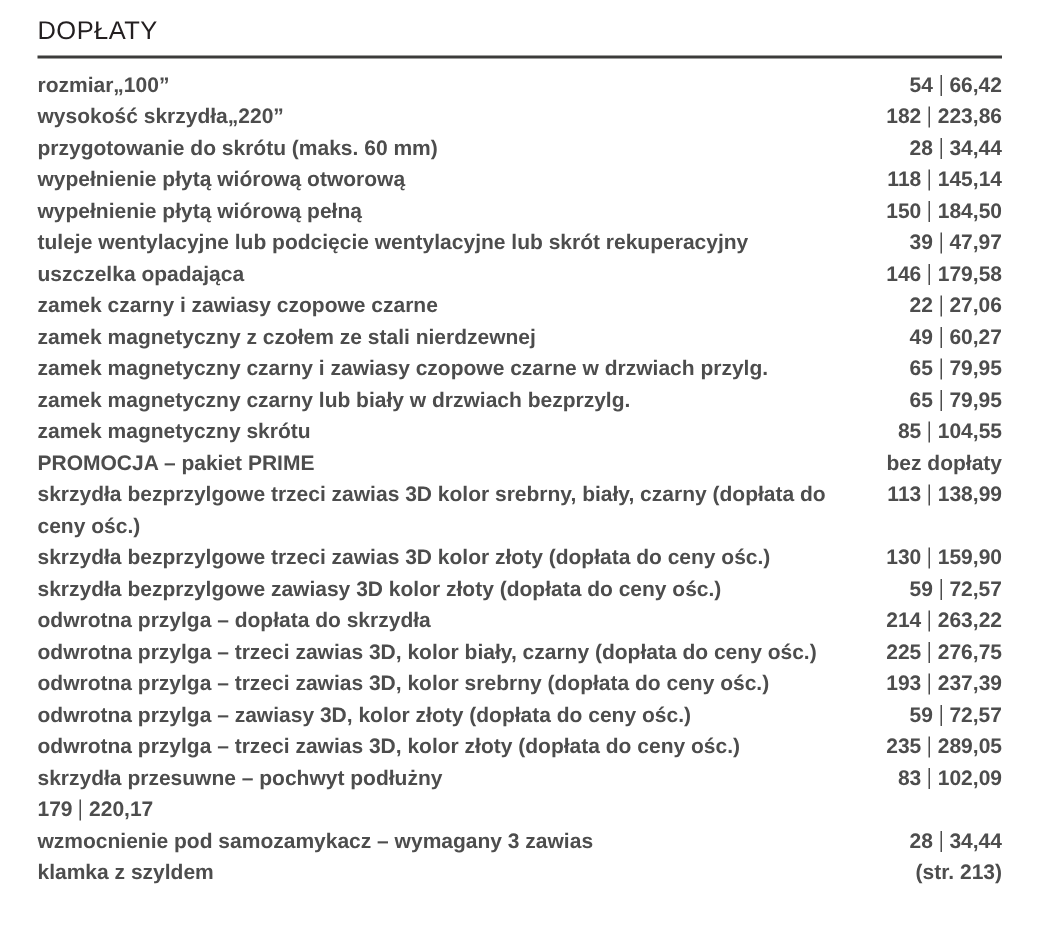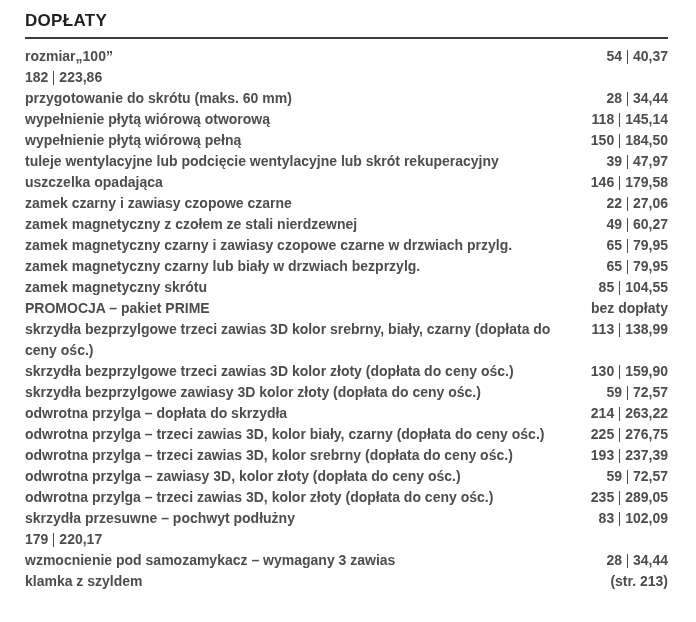--- a/index.html
+++ b/index.html
@@ -15,21 +15,21 @@
     -webkit-font-smoothing: antialiased;
   }
   .page {
     box-sizing: border-box;
     width: 696px;
     height: 622px;
     padding: 11px 28px 0 25px;
   }
   .page-title {
     font-size: 17px;
-    font-weight: bold;
+    font-weight: normal;
     letter-spacing: 0.3px;
     color: var(--title-color, #231f20);
     margin: 0 0 6px 0;
     line-height: 20px;
   }
   .title-rule {
     height: 2px;
     background: var(--rule-color, #3c3c3b);
     margin: 0 0 7px 0;
   }
@@ -68,24 +68,25 @@
 
 <div class="page">
   <h1 class="page-title">DOPŁATY</h1>
   <div class="title-rule"></div>
   <div class="rows">
       <div class="row">
         <span class="label">rozmiar„100”</span>
         <span class="price">
           <span class="net">54</span>
           <span class="price-divider"></span>
-          <span class="gross">40,37</span>
-        </span>
-      </div>
-      <div class="row">
+          <span class="gross">66,42</span>
+        </span>
+      </div>
+      <div class="row">
+        <span class="label">wysokość skrzydła„220”</span>
         <span class="price">
           <span class="net">182</span>
           <span class="price-divider"></span>
           <span class="gross">223,86</span>
         </span>
       </div>
       <div class="row">
         <span class="label">przygotowanie do skrótu (maks. 60 mm)</span>
         <span class="price">
           <span class="net">28</span>

